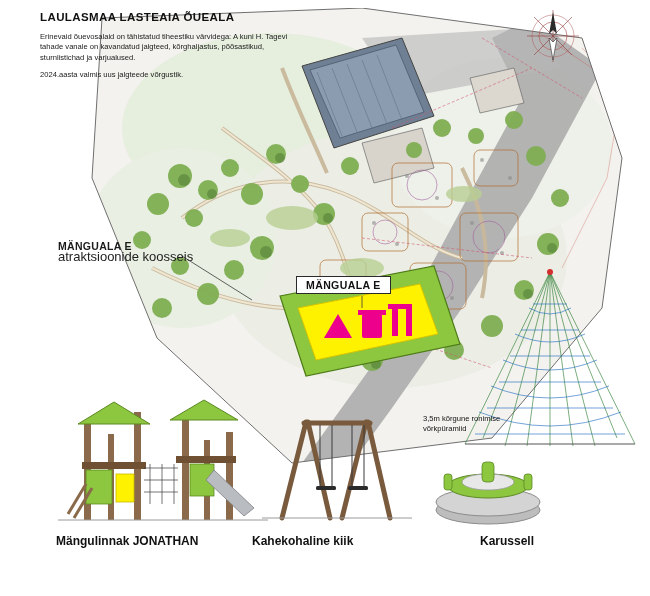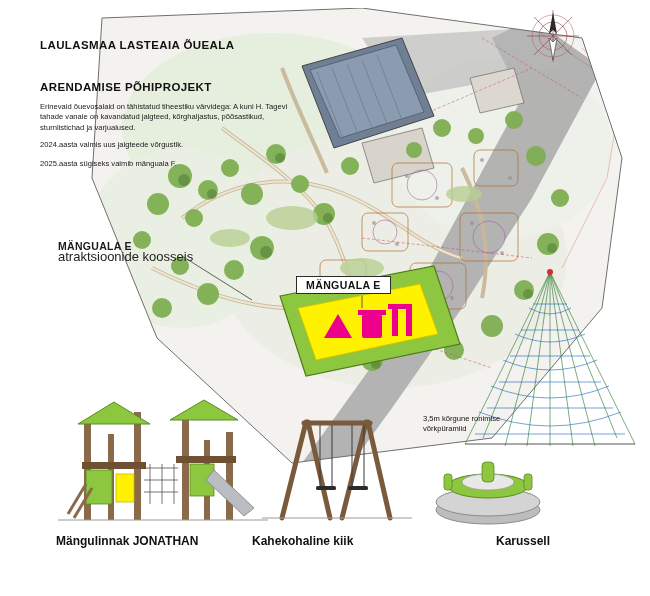--- a/index.html
+++ b/index.html
@@ -7,21 +7,21 @@
     width:650px;height:596px;
     background:#ffffff;
     font-family:"Liberation Sans", sans-serif;
     overflow:hidden;
     position:relative;
   }
   .board{position:absolute;left:0;top:0;width:650px;height:596px;overflow:hidden;}
 
   
   .title-block{position:absolute;left:40px;top:10px;width:300px;z-index:40;}
-  .title-line{font-size:11.5px;font-weight:bold;letter-spacing:.4px;color:#111;line-height:14px;margin-top:28px;}
+  .title-line{font-size:11.5px;font-weight:bold;letter-spacing:.4px;color:#111;line-height:14px;}
   .body-text{margin-top:8px;font-size:7.6px;line-height:10.4px;color:#1a1a1a;width:262px;}
   .body-text p{margin:0 0 7px 0;}
 
   
   .compass{position:absolute;left:525px;top:8px;width:56px;height:56px;z-index:40;}
 
   
   .plan{position:absolute;left:62px;top:8px;width:588px;height:470px;z-index:5;}
 
   
@@ -204,25 +204,23 @@
     <polygon points="40,10 300,0 520,30 560,150 540,300 430,430 230,455 95,330 30,170" fill="none" stroke="#6f6f6f" stroke-width="1"></polygon>
 
     <g stroke="#3a3a3a" stroke-width="0.8" fill="none">
       <path d="M120,248 L190,292"></path>
       <path d="M300,288 L300,300"></path>
     </g>
   </svg>
 
   <div class="title-block">
     <div class="title-line">LAULASMAA LASTEAIA ÕUEALA</div>
-    <div class="title-line">ARENDAMISE PÕHIPROJEKT</div>
     <div class="body-text">
       <p>Erinevaid õuevosalaid on tähistatud tiheestiku värvidega: A kuni H. Tagevi tahade vanale on kavandatud jalgteed, kõrghaljastus, põõsastikud, sturnlistichad ja varjualused.</p>
       <p style="margin-bottom:8px">2024.aasta valmis uus jalgteede võrgustik.</p>
-      <p>2025.aasta sügiseks valmib mänguala F.</p>
     </div>
   </div>
 
   <svg class="compass" viewBox="0 0 56 56">
     <circle cx="28" cy="28" r="14" fill="none" stroke="#b15b5b" stroke-width="0.7"></circle>
     <circle cx="28" cy="28" r="21" fill="none" stroke="#b15b5b" stroke-width="0.5"></circle>
     <g stroke="#8a3b3b" stroke-width="0.6">
       <line x1="28" y1="2" x2="28" y2="54"></line>
       <line x1="2" y1="28" x2="54" y2="28"></line>
       <line x1="9" y1="9" x2="47" y2="47"></line>
@@ -336,15 +334,15 @@
     <ellipse cx="60" cy="62" rx="52" ry="14" fill="#d4d4d4" stroke="#8c8c8c" stroke-width="1"></ellipse>
     <ellipse cx="60" cy="46" rx="40" ry="12" fill="#8dc63f" stroke="#5c8a23" stroke-width="1"></ellipse>
     <ellipse cx="60" cy="42" rx="26" ry="8" fill="#e8e8e8" stroke="#9a9a9a" stroke-width="0.8"></ellipse>
     <rect x="16" y="34" width="8" height="16" rx="3" fill="#8dc63f" stroke="#5c8a23" stroke-width="0.8"></rect>
     <rect x="96" y="34" width="8" height="16" rx="3" fill="#8dc63f" stroke="#5c8a23" stroke-width="0.8"></rect>
     <rect x="54" y="22" width="12" height="20" rx="4" fill="#8dc63f" stroke="#5c8a23" stroke-width="0.8"></rect>
   </svg>
 
   <div class="caption" style="left:56px;top:534px;">Mängulinnak JONATHAN</div>
   <div class="caption" style="left:252px;top:534px;text-align:right;">Kahekohaline kiik</div>
-  <div class="caption" style="left:496px;top:534px;">Karussell</div>
+  <div class="caption" style="left:480px;top:534px;">Karussell</div>
 
 </div>
 
 </body></html>

